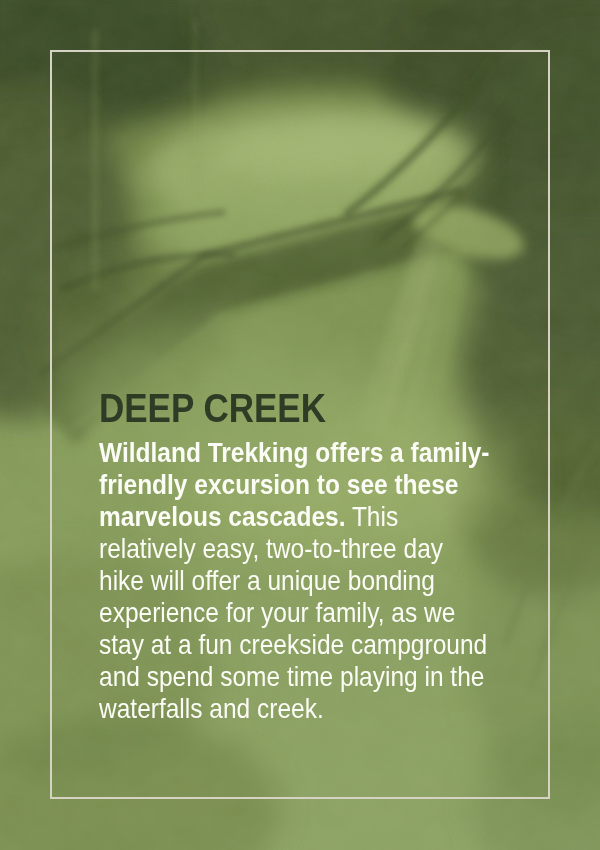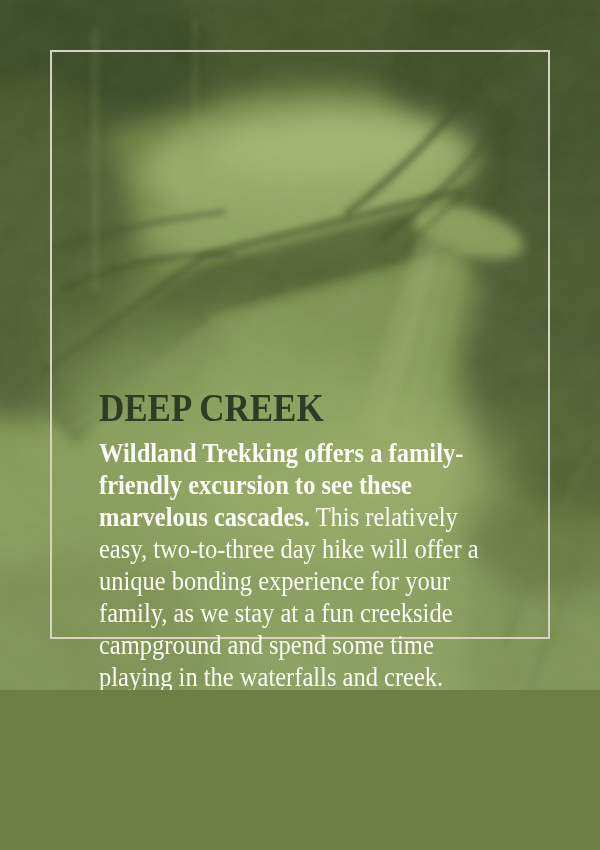--- a/index.html
+++ b/index.html
@@ -1,20 +1,20 @@
 <!DOCTYPE html>
 <html><head>
 <meta charset="utf-8">
 <style>
   html,body{margin:0;padding:0;background:#6c8044;}
   .card{
     position:relative;
-    width:600px;height:690px;
+    width:600px;height:850px;
     overflow:hidden;
-    font-family:Liberation Serif, serif;
+    font-family:Liberation Sans, sans-serif;
   }
   .bg{position:absolute;left:0;top:0;width:600px;height:850px;display:block;}
   .frame{
     position:absolute;
     left:50px;top:50px;right:50px;bottom:51px;
     border:2px solid #d7d3c4;
     pointer-events:none;
   }
   .content{
     position:absolute;

